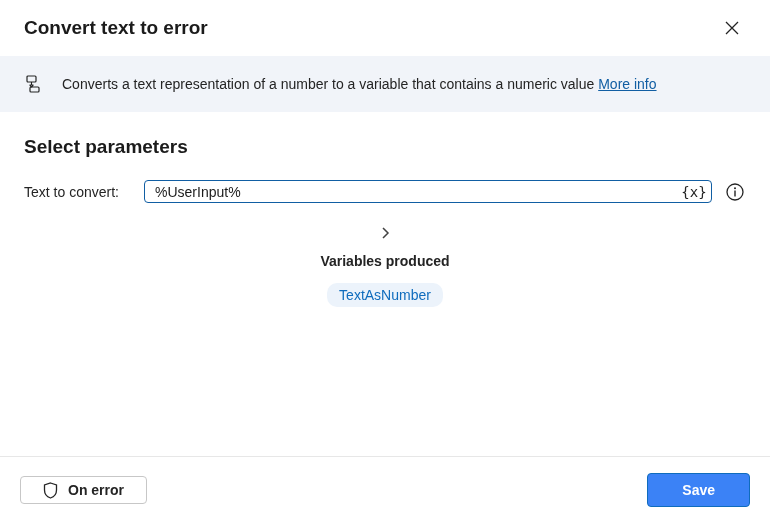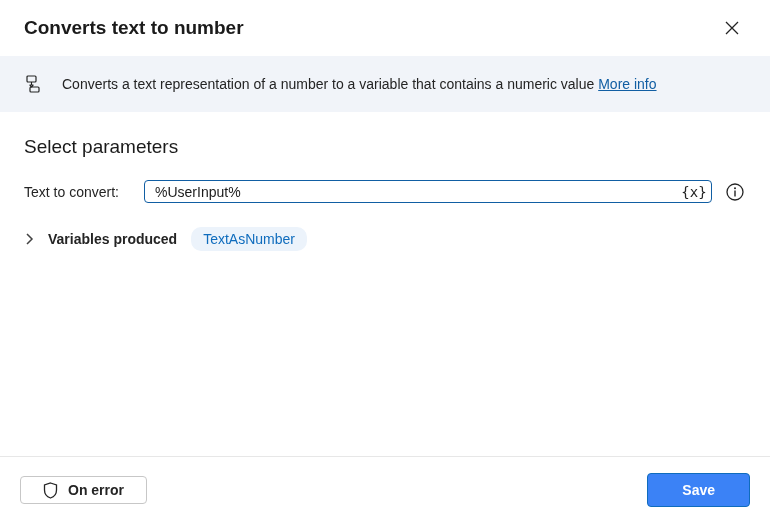--- a/index.html
+++ b/index.html
@@ -51,21 +51,21 @@
     color: #115ea3;
     text-decoration: underline;
   }
   .content {
     flex: 1;
     padding: 24px 24px 0 24px;
     overflow: auto;
   }
   .section-title {
     font-size: 19px;
-    font-weight: 400;
+    font-weight: 700;
     color: #1b1b1b;
     margin-bottom: 22px;
   }
   .param-row {
     display: flex;
     align-items: center;
     gap: 12px;
     margin-bottom: 24px;
   }
   .param-label {
@@ -103,20 +103,21 @@
     width: 22px; height: 22px;
     color: #242424;
     display:flex; align-items:center; justify-content:center;
     cursor: pointer;
   }
   .vars-row {
     display: flex;
     align-items: center;
     gap: 14px;
     font-size: 14px;
+    flex-direction: column;
   }
   .chevron {
     color: #424242;
     cursor: pointer;
     display:flex; align-items:center;
   }
   .vars-label {
     font-weight: 600;
     color: #242424;
   }
@@ -157,21 +158,21 @@
   }
   .footer-right {
     display: flex;
     gap: 14px;
   }
 </style>
 </head>
 <body>
 
 <div class="titlebar">
-  <h1>Converts text to number</h1>
+  <h1>Convert text to error</h1>
   <div class="close-btn">
     <svg width="14" height="14" viewBox="0 0 14 14">
         <path d="M1 1 L13 13 M13 1 L1 13" stroke="currentColor" stroke-width="1.3" fill="none"></path>
       </svg>
   </div>
 </div>
 
 <div class="info-banner">
   <span class="banner-icon">
     <svg width="16" height="18" viewBox="0 0 16 18">

